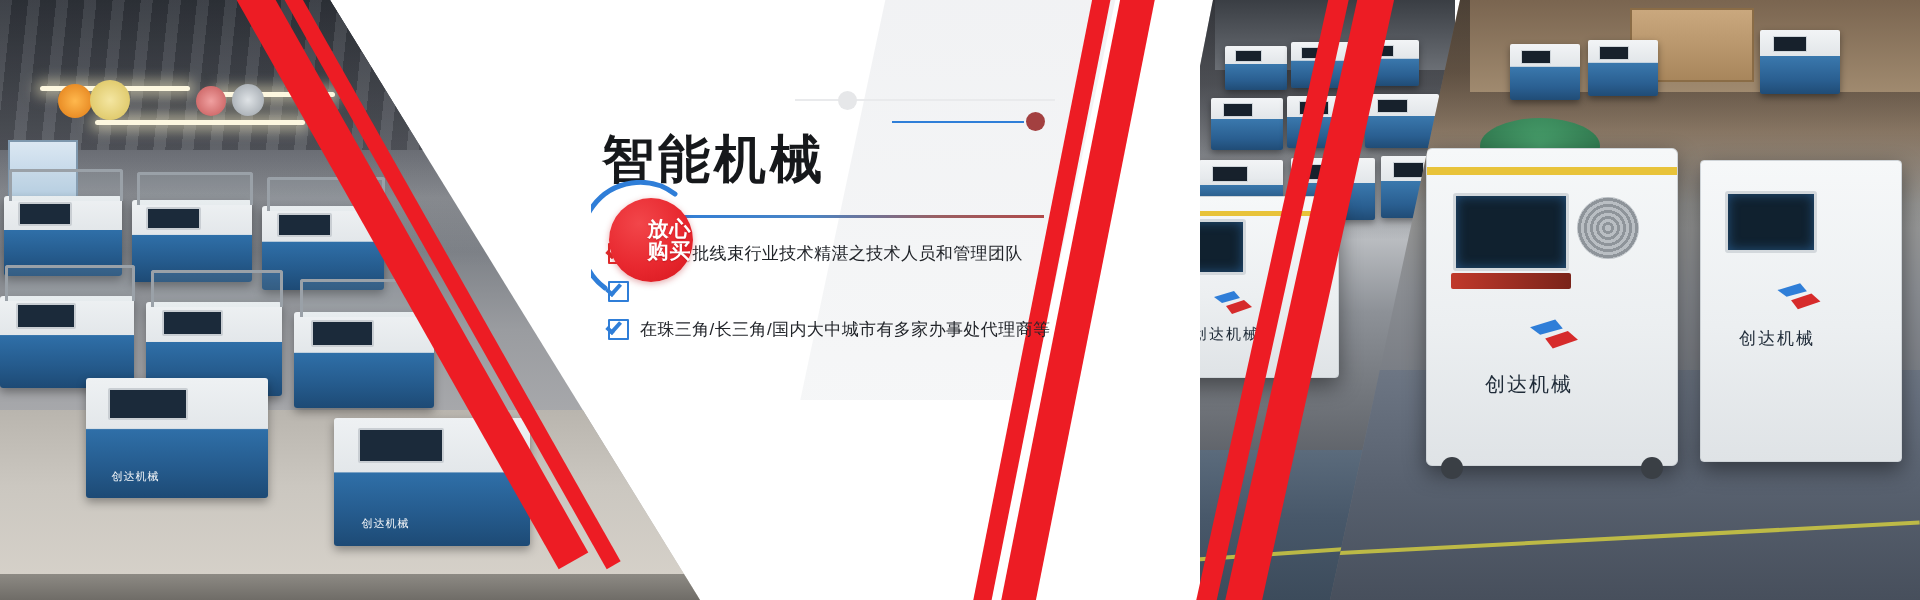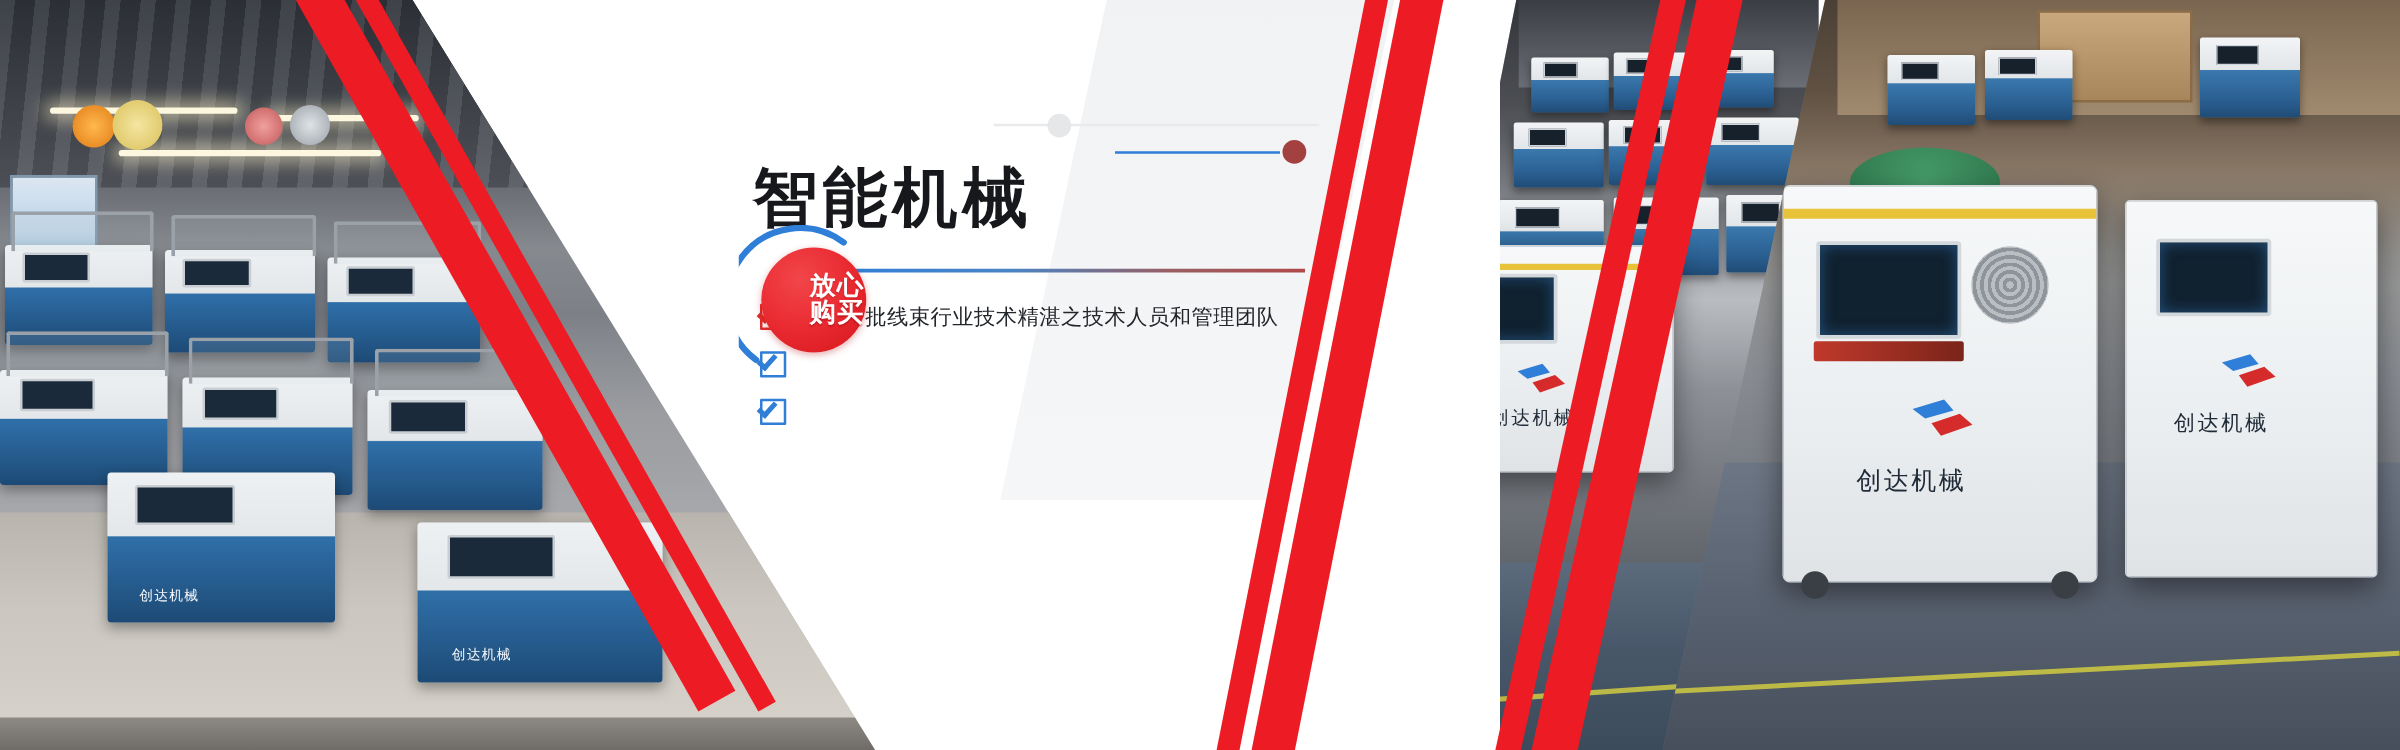--- a/index.html
+++ b/index.html
@@ -320,16 +320,17 @@
   <div class="bullets">
     <div class="bullet">
       <span class="cb red"></span>
       <span class="btxt">拥有一批线束行业技术精湛之技术人员和管理团队</span>
     </div>
     <div class="bullet">
       <span class="cb"></span>
     </div>
     <div class="bullet">
       <span class="cb"></span>
+      <span class="btxt">在珠三角/长三角/国内大中城市有多家办事处代理商等</span>
     </div>
   </div>
 
 </div>
 
 </body></html>

